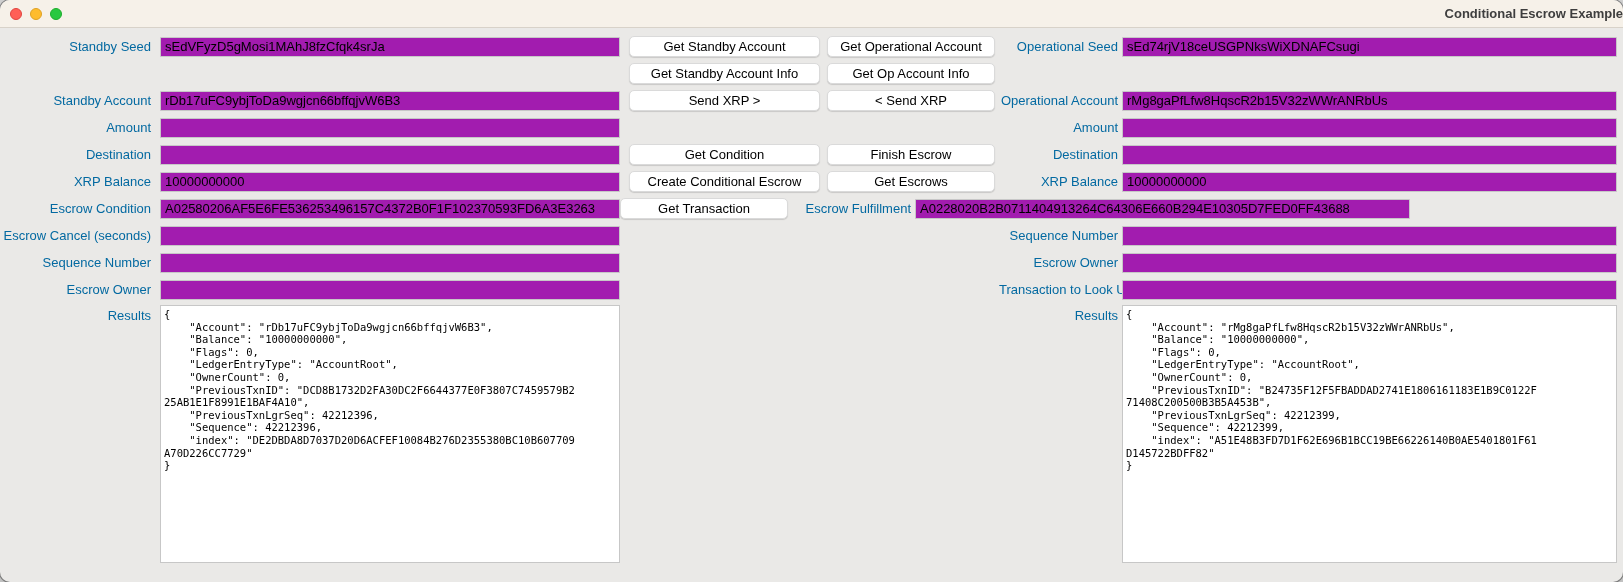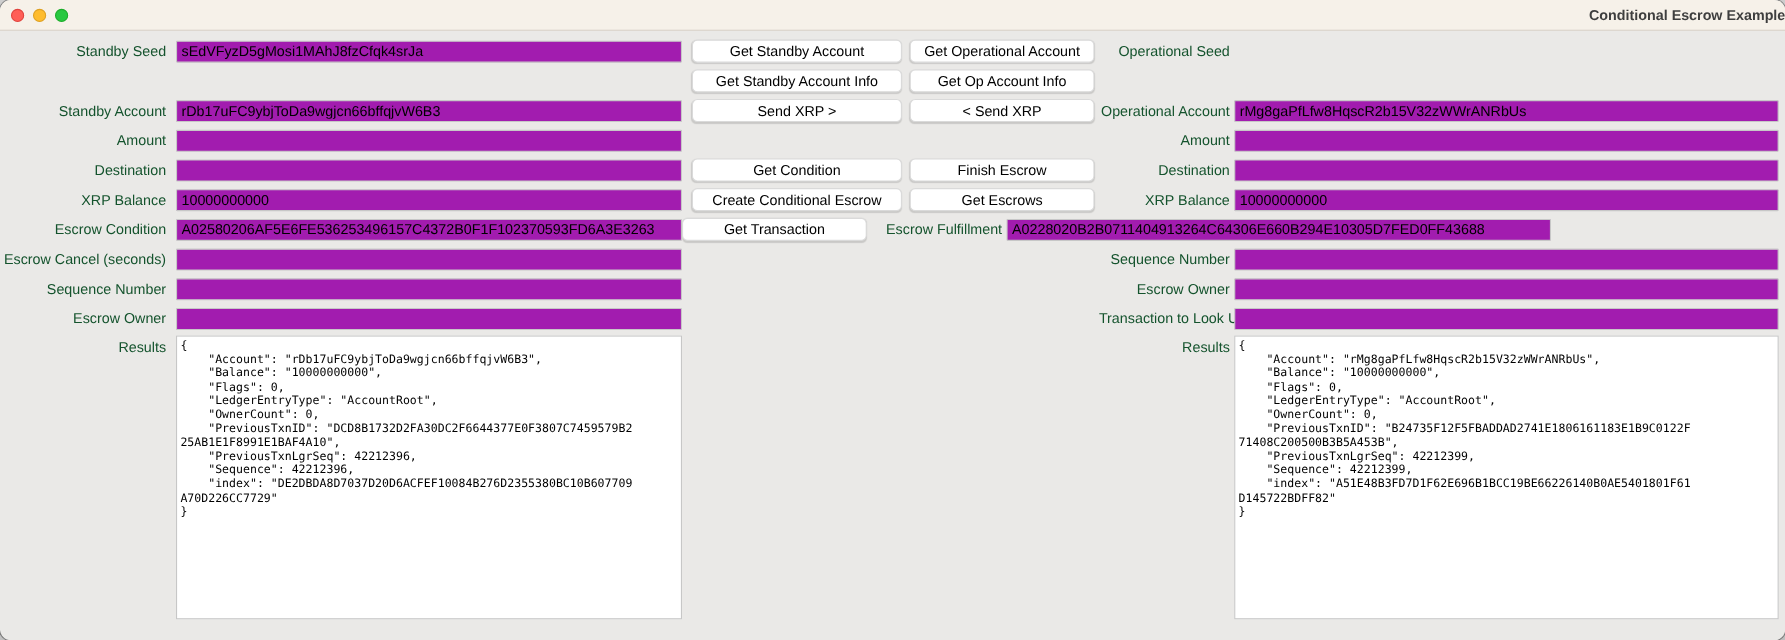--- a/index.html
+++ b/index.html
@@ -25,21 +25,21 @@
 
   .content{padding-top:5px;}
   .row{display:flex;height:27px;align-items:center;}
   .row.results-row{height:auto;align-items:flex-start;margin-top:2px;}
   .c1{width:157px;text-align:right;padding-right:6px;}
   .c2{width:463px;padding-left:3px;}
   .c3{width:207px;padding-left:9px;padding-right:7px;text-decoration:underline;}
   .c4{width:172px;padding-right:4px;}
   .c5{width:123px;text-align:right;padding-right:4px;}
   .c6{width:495px;}
-  .lbl{font-size:13px;color:#14532d;white-space:nowrap;}
+  .lbl{font-size:13px;color:#0369a1;white-space:nowrap;}
   .results-row .lbl{padding-top:3px;}
 
   .entry{
     width:100%;height:20px;background:#a21caf;
     border:1px solid #c7c7c7;border-radius:1px;
     font-family:"Liberation Sans", sans-serif;font-size:13px;color:#000;
     padding:0 4px;outline:none;
   }
   .btn{
     width:100%;height:21px;
@@ -70,20 +70,21 @@
   </div>
 
   <div class="content">
 
     <div class="row">
       <div class="c1 lbl">Standby Seed</div>
       <div class="c2"><input class="entry" value="sEdVFyzD5gMosi1MAhJ8fzCfqk4srJa" style=""></div>
       <div class="c3"><button class="btn">Get Standby Account</button></div>
       <div class="c4"><button class="btn">Get Operational Account</button></div>
       <div class="c5 lbl">Operational Seed</div>
+      <div class="c6"><input class="entry" value="sEd74rjV18ceUSGPNksWiXDNAFCsugi" style=""></div>
     </div>
 
     <div class="row">
       <div class="c1"></div>
       <div class="c2"></div>
       <div class="c3"><button class="btn">Get Standby Account Info</button></div>
       <div class="c4"><button class="btn">Get Op Account Info</button></div>
       <div class="c5"></div>
       <div class="c6"></div>
     </div>

